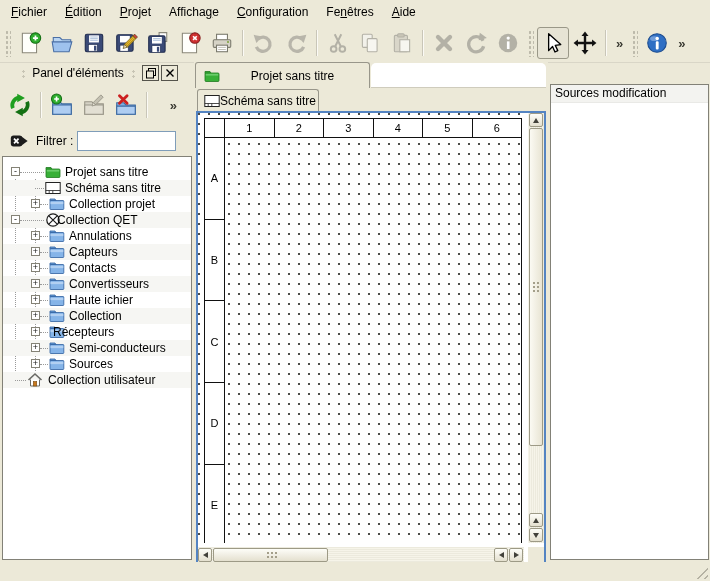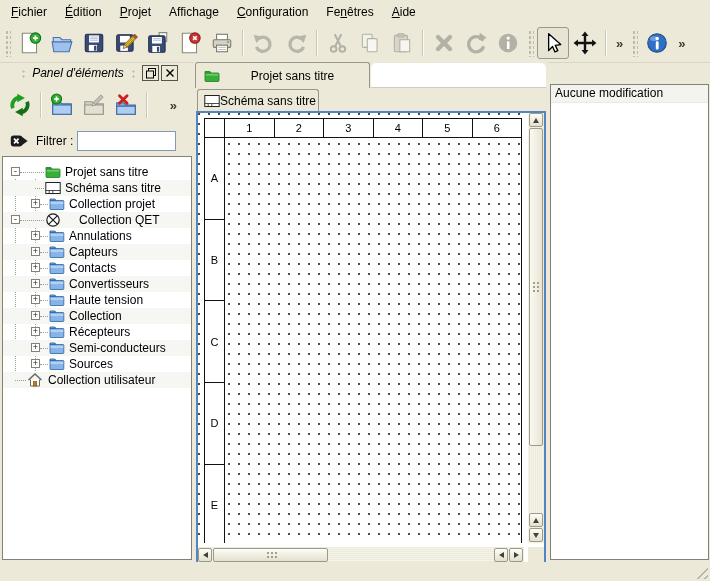--- a/index.html
+++ b/index.html
@@ -22,21 +22,21 @@
   .tbtn.pressed{border:1px solid #9a9888;background:#e7e4d5;border-radius:3px;width:30px;height:30px;}
   .tsep{width:0;height:26px;border-left:1px solid #c9c6b8;border-right:1px solid #fbfaf5;margin:0 4px;flex:0 0 auto;}
   .thandle{width:7px;height:28px;margin:0 3px;flex:0 0 auto;
            background-image:radial-gradient(circle,#bcb9aa 1.1px,rgba(0,0,0,0) 1.3px);
            background-size:4px 5px;background-position:1px 1px;}
   .chev{font-weight:bold;color:#3a3a32;padding:0 5px;font-size:13px;flex:0 0 auto;}
 
   
   .left-dock{position:absolute;left:0;top:62px;width:194px;height:500px;}
   .right-dock{position:absolute;left:548px;top:62px;width:162px;height:500px;}
-  .dock-title{height:22px;display:flex;align-items:center;padding:0 16px;font-style:italic;}
+  .dock-title{height:22px;display:flex;align-items:center;padding:0 16px;}
   .dock-tex{flex:1;height:9px;margin:0 5px;
             background-image:radial-gradient(circle,#c7c4b4 1.1px,rgba(0,0,0,0) 1.3px);
             background-size:5px 5px;}
   .dock-title-text{padding:0 2px;white-space:nowrap;}
   .dock-btn{width:15px;height:14px;border:1px solid #55544c;background:#ece9d8;margin-left:2px;
             display:flex;align-items:center;justify-content:center;flex:0 0 auto;}
   .dock-btn .ico{width:12px;height:12px;}
 
   
   .panel-toolbar{position:absolute;top:22px;left:0;right:0;height:42px;display:flex;align-items:center;padding:0 4px;}
@@ -442,21 +442,21 @@
           </div>
           <div class="tree-row">
             <div class="stub" style="left: 17px; width: 24px;"></div>
             <div class="exp" style="left: 8px;">-</div>
             <span class="ico tree-ico" style="left: 42px;">
               <svg viewBox="0 0 16 16">
                 <circle cx="8" cy="8" r="6.2" fill="#fff" stroke="#1a1a1a" stroke-width="1.2"></circle>
                 <path d="M3.8 3.8l8.4 8.4M12.2 3.8l-8.4 8.4" stroke="#1a1a1a" stroke-width="1.2"></path>
               </svg>
             </span>
-            <span class="tree-label" style="left: 76px;">Collection QET</span>
+            <span class="tree-label" style="left: 54px;">Collection QET</span>
           </div>
           <div class="tree-row">
             <div class="stub" style="left: 37px; width: 8px;"></div>
             <div class="exp" style="left: 28px;">+</div>
             <span class="ico tree-ico" style="left: 46px;">
               <svg viewBox="0 0 16 16">
                 <path d="M1 5V3h5l1.2 2z" fill="#6fa3dd" stroke="#2f5f9e" stroke-width="0.8"></path>
                 <rect x="1" y="4.5" width="13.8" height="9" rx="0.8" fill="#85b4e8" stroke="#2f5f9e" stroke-width="0.8"></rect>
                 <path d="M1.5 7h12.8" stroke="#b2d0f2" stroke-width="2.2"></path>
               </svg>
@@ -502,21 +502,21 @@
           <div class="tree-row">
             <div class="stub" style="left: 37px; width: 8px;"></div>
             <div class="exp" style="left: 28px;">+</div>
             <span class="ico tree-ico" style="left: 46px;">
               <svg viewBox="0 0 16 16">
                 <path d="M1 5V3h5l1.2 2z" fill="#6fa3dd" stroke="#2f5f9e" stroke-width="0.8"></path>
                 <rect x="1" y="4.5" width="13.8" height="9" rx="0.8" fill="#85b4e8" stroke="#2f5f9e" stroke-width="0.8"></rect>
                 <path d="M1.5 7h12.8" stroke="#b2d0f2" stroke-width="2.2"></path>
               </svg>
             </span>
-            <span class="tree-label" style="left: 66px;">Haute tension</span>
+            <span class="tree-label" style="left: 66px;">Haute ichier</span>
           </div>
           <div class="tree-row">
             <div class="stub" style="left: 37px; width: 8px;"></div>
             <div class="exp" style="left: 28px;">+</div>
             <span class="ico tree-ico" style="left: 46px;">
               <svg viewBox="0 0 16 16">
                 <path d="M1 5V3h5l1.2 2z" fill="#6fa3dd" stroke="#2f5f9e" stroke-width="0.8"></path>
                 <rect x="1" y="4.5" width="13.8" height="9" rx="0.8" fill="#85b4e8" stroke="#2f5f9e" stroke-width="0.8"></rect>
                 <path d="M1.5 7h12.8" stroke="#b2d0f2" stroke-width="2.2"></path>
               </svg>
@@ -526,21 +526,21 @@
           <div class="tree-row">
             <div class="stub" style="left: 37px; width: 8px;"></div>
             <div class="exp" style="left: 28px;">+</div>
             <span class="ico tree-ico" style="left: 46px;">
               <svg viewBox="0 0 16 16">
                 <path d="M1 5V3h5l1.2 2z" fill="#6fa3dd" stroke="#2f5f9e" stroke-width="0.8"></path>
                 <rect x="1" y="4.5" width="13.8" height="9" rx="0.8" fill="#85b4e8" stroke="#2f5f9e" stroke-width="0.8"></rect>
                 <path d="M1.5 7h12.8" stroke="#b2d0f2" stroke-width="2.2"></path>
               </svg>
             </span>
-            <span class="tree-label" style="left: 66px;">Récepteurs</span>
+            <span class="tree-label" style="left: 50px;">Récepteurs</span>
           </div>
           <div class="tree-row">
             <div class="stub" style="left: 37px; width: 8px;"></div>
             <div class="exp" style="left: 28px;">+</div>
             <span class="ico tree-ico" style="left: 46px;">
               <svg viewBox="0 0 16 16">
                 <path d="M1 5V3h5l1.2 2z" fill="#6fa3dd" stroke="#2f5f9e" stroke-width="0.8"></path>
                 <rect x="1" y="4.5" width="13.8" height="9" rx="0.8" fill="#85b4e8" stroke="#2f5f9e" stroke-width="0.8"></rect>
                 <path d="M1.5 7h12.8" stroke="#b2d0f2" stroke-width="2.2"></path>
               </svg>
@@ -640,21 +640,21 @@
         <div class="sbtn" style="left:311px;">
             <span class="tri-rt"></span>
           </div>
       </div>
       <div class="scroll-corner"></div>
     </div>
   </div>
 
   <div class="right-dock">
     <div class="undo-list">
-      <div class="undo-item">Aucune modification</div>
+      <div class="undo-item">Sources modification</div>
     </div>
   </div>
 
   <div class="statusbar">
     <div class="size-grip"></div>
   </div>
 
 </div>
 
 </body></html>

